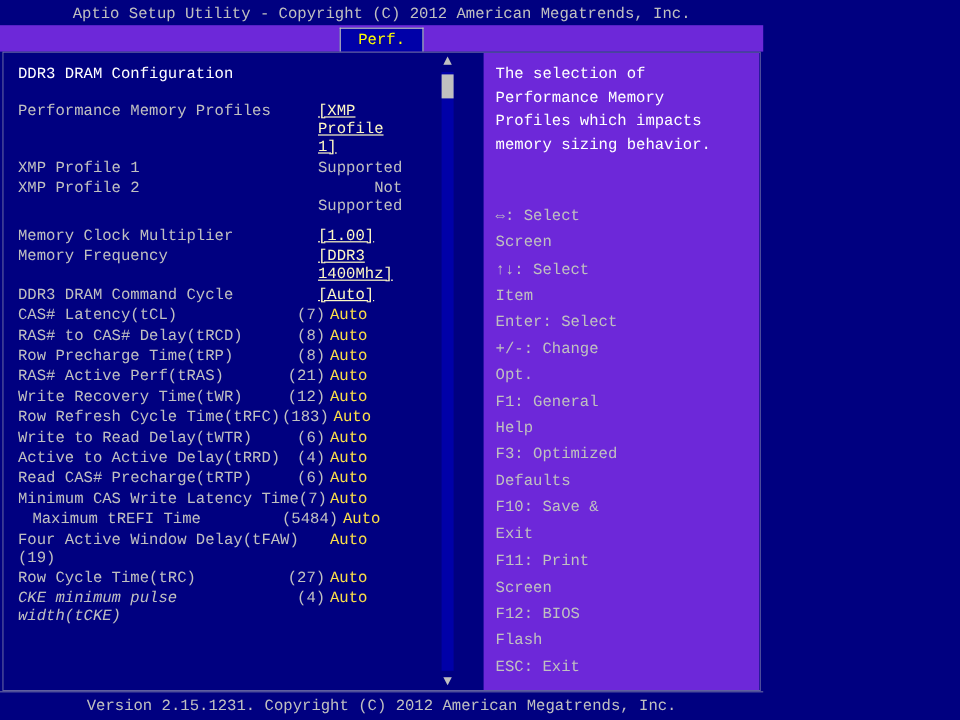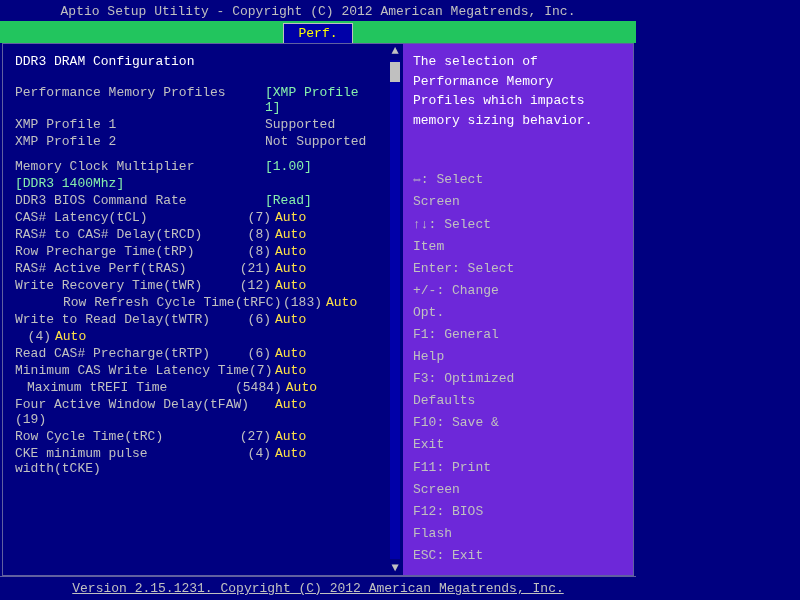--- a/index.html
+++ b/index.html
@@ -21,21 +21,21 @@
     
     #header {
       background: #000080;
       text-align: center;
       padding: 4px 0 2px 0;
       color: #c0c0c0;
       font-size: 13px;
     }
     
     #tabbar {
-      background: #22c55e;
+      background: #6d28d9;
       display: flex;
       justify-content: center;
       padding: 2px 0 0 0;
     }
     .tab {
       padding: 2px 14px;
       font-size: 13px;
       cursor: pointer;
     }
     .tab.active {
@@ -46,20 +46,21 @@
       border-right: 1px solid #c0c0c0;
     }
     
     #main {
       flex: 1;
       display: flex;
       flex-direction: row;
       background: #000080;
       padding: 0;
       overflow: hidden;
+      gap: 22px;
     }
     
     #left-panel {
       flex: 1;
       padding: 10px 12px;
       overflow: hidden;
     }
     .section-title {
       color: #ffffff;
       margin-bottom: 8px;
@@ -78,21 +79,22 @@
     .config-num {
       color: #c0c0c0;
       flex: 0 0 40px;
       text-align: right;
       padding-right: 4px;
     }
     .config-value {
       color: #fde047;
     }
     .config-value-bracket {
-      color: #86efac;
+      color: #fef9c3;
+      text-decoration: underline;
     }
     .blank-row {
       height: 8px;
     }
     .supported {
       color: #c0c0c0;
       text-align: right;
     }
     
     #scrollbar-area {
@@ -152,21 +154,20 @@
       flex: 0 0 110px;
     }
     
     #footer {
       background: #000080;
       text-align: center;
       padding: 4px 0;
       color: #c0c0c0;
       font-size: 13px;
       border-top: 1px solid #6060a0;
-      text-decoration: underline;
     }
     
     #outer-border {
       flex: 1;
       display: flex;
       flex-direction: column;
       border: 1px solid #6060a0;
       margin: 0 2px;
       overflow: hidden;
     }
@@ -210,26 +211,27 @@
         </div>
 
         <div class="blank-row"></div>
 
         <div class="config-row">
           <span class="config-label" style="flex:0 0 250px;">Memory Clock Multiplier</span>
           <span class="config-value-bracket">[1.00]</span>
         </div>
 
         <div class="config-row">
+          <span class="config-label" style="flex:0 0 250px;">Memory Frequency</span>
           <span class="config-value-bracket">[DDR3 1400Mhz]</span>
         </div>
 
         <div class="config-row">
-          <span class="config-label" style="flex:0 0 250px;">DDR3 BIOS Command Rate</span>
-          <span class="config-value-bracket">[Read]</span>
+          <span class="config-label" style="flex:0 0 250px;">DDR3 DRAM Command Cycle</span>
+          <span class="config-value-bracket">[Auto]</span>
         </div>
 
         <div class="config-row">
           <span class="config-label" style="flex:0 0 220px;">CAS# Latency(tCL)</span>
           <span class="config-num">(7)</span>
           <span class="config-value">Auto</span>
         </div>
 
         <div class="config-row">
           <span class="config-label" style="flex:0 0 220px;">RAS# to CAS# Delay(tRCD)</span>
@@ -249,32 +251,33 @@
           <span class="config-value">Auto</span>
         </div>
 
         <div class="config-row">
           <span class="config-label" style="flex:0 0 220px;">Write Recovery Time(tWR)</span>
           <span class="config-num">(12)</span>
           <span class="config-value">Auto</span>
         </div>
 
         <div class="config-row">
-          <span class="config-label" style="flex:0 0 220px;margin-left:48px;">Row Refresh Cycle Time(tRFC)</span>
+          <span class="config-label" style="flex:0 0 220px;">Row Refresh Cycle Time(tRFC)</span>
           <span class="config-num">(183)</span>
           <span class="config-value">Auto</span>
         </div>
 
         <div class="config-row">
           <span class="config-label" style="flex:0 0 220px;">Write to Read Delay(tWTR)</span>
           <span class="config-num">(6)</span>
           <span class="config-value">Auto</span>
         </div>
 
         <div class="config-row">
+          <span class="config-label" style="flex:0 0 220px;">Active to Active Delay(tRRD)</span>
           <span class="config-num">(4)</span>
           <span class="config-value">Auto</span>
         </div>
 
         <div class="config-row">
           <span class="config-label" style="flex:0 0 220px;">Read CAS# Precharge(tRTP)</span>
           <span class="config-num">(6)</span>
           <span class="config-value">Auto</span>
         </div>
 
@@ -294,21 +297,21 @@
           <span class="config-value">Auto</span>
         </div>
 
         <div class="config-row">
           <span class="config-label" style="flex:0 0 220px;">Row Cycle Time(tRC)</span>
           <span class="config-num">(27)</span>
           <span class="config-value">Auto</span>
         </div>
 
         <div class="config-row">
-          <span class="config-label" style="flex:0 0 220px;">CKE minimum pulse width(tCKE)</span>
+          <span class="config-label" style="flex:0 0 220px;font-style:italic;">CKE minimum pulse width(tCKE)</span>
           <span class="config-num">(4)</span>
           <span class="config-value">Auto</span>
         </div>
       </div>
 
       <div id="scrollbar-area">
         <div class="scroll-arrow">▲</div>
         <div class="scroll-track">
           <div class="scroll-thumb"></div>
         </div>

